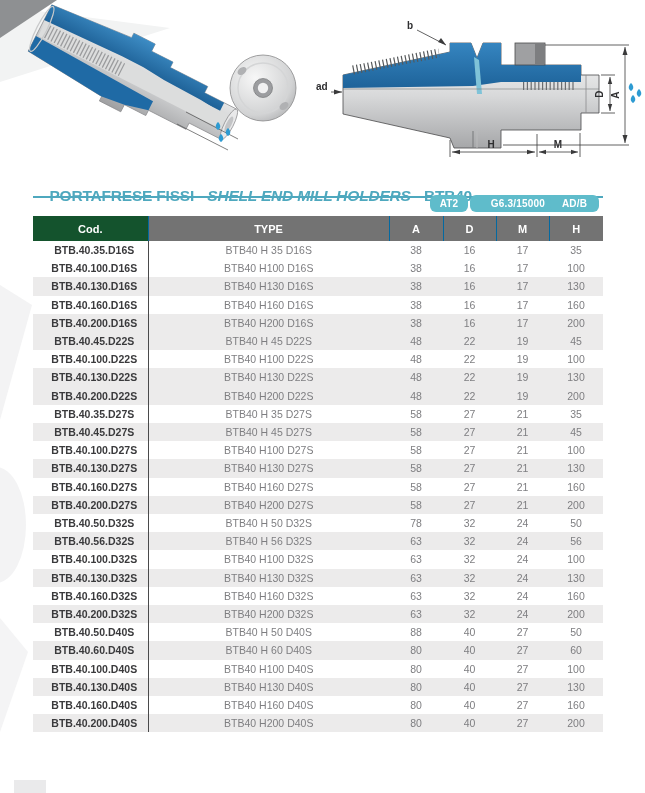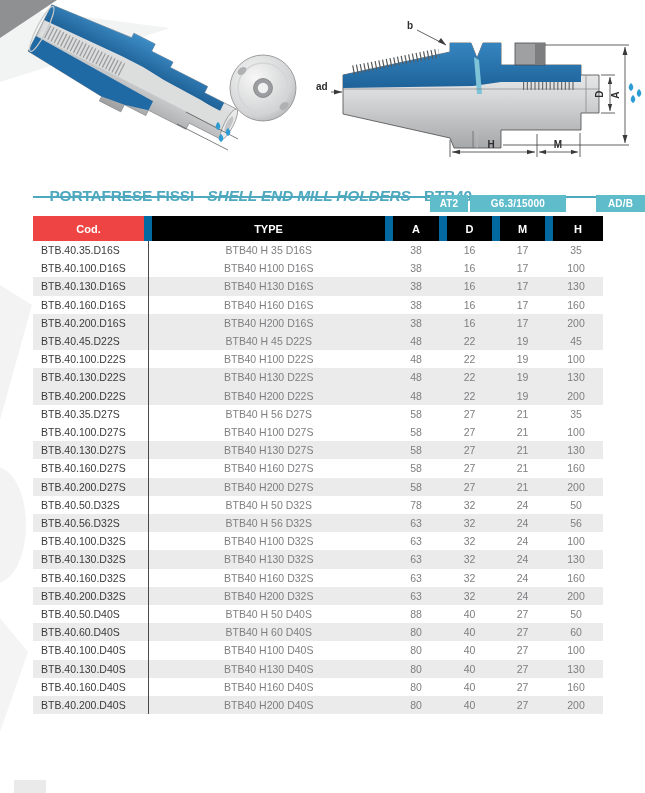--- a/index.html
+++ b/index.html
@@ -5,29 +5,29 @@
   html,body{margin:0;padding:0;background:#fff;font-family:"Liberation Sans",sans-serif;}
   .page{position:relative;width:645px;height:793px;background:#ffffff;overflow:hidden;}
   .bg-svg,.illu{position:absolute;}
   .bg-svg{left:0;top:0;}
   .illu-left{left:0;top:0;}
   .illu-right{left:313px;top:0;}
   .page-title{position:absolute;left:33px;top:169px;width:600px;font-size:15.5px;font-weight:bold;letter-spacing:-0.2px;color:#4EA8BE;white-space:pre;}
   .page-title .it{font-style:normal;}
   .page-title .en{font-style:italic;}
   .title-rule{position:absolute;left:33px;top:196px;width:570px;height:2px;background:#4EA8BE;}
-  .badge{position:absolute;top:195px;height:17px;line-height:17px;border-radius:0;background:#5FBCCB;color:#fff;font-size:10px;font-weight:bold;text-align:center;letter-spacing:0.2px;}
+  .badge{position:absolute;top:195px;height:17px;line-height:17px;border-radius:6px;background:#5FBCCB;color:#fff;font-size:10px;font-weight:bold;text-align:center;letter-spacing:0.2px;}
   .badge.b0{left:430px;width:38px;}
   .badge.b1{left:470px;width:96px;}
-  .badge.b2{left:596px;width:49px;}
+  .badge.b2{left:550px;width:49px;}
   table.specs{position:absolute;left:33px;top:216px;width:570px;border-collapse:collapse;table-layout:fixed;font-size:10.5px;}
-  table.specs th{height:25px;padding:0;color:#fff;font-weight:bold;font-size:11px;background:#000000;border-left:8px solid #0369a1;}
-  table.specs th:first-child{background:#ef4444;border-left:none;}
+  table.specs th{height:25px;padding:0;color:#fff;font-weight:bold;font-size:11px;background:#737373;border-left:1px solid #0369a1;}
+  table.specs th:first-child{background:#14532d;border-left:none;}
   table.specs td{height:18.2px;padding:0;text-align:center;color:#7E7E81;line-height:18.2px;white-space:nowrap;overflow:hidden;}
-  table.specs td:first-child{text-align:left;padding-left:8px;font-weight:normal;color:#3A3A3C;border-right:1px solid #4a4a4b;}
+  table.specs td:first-child{text-align:center;padding-left:8px;font-weight:bold;color:#3A3A3C;border-right:1px solid #4a4a4b;}
   table.specs tr.alt td{background:#ECEBEB;}
   .c-cod{width:115px;} .c-type{width:241px;} .c-a{width:54px;} .c-d{width:53px;} .c-m{width:53px;} .c-h{width:54px;}
 </style>
 </head>
 <body>
 
 <div class="page">
 
   <svg class="bg-svg" width="645" height="793" viewBox="0 0 645 793">
     <polygon points="0,6 170,28 0,82" fill="#f2f3f3"></polygon>
@@ -243,25 +243,33 @@
         <tr class="alt">
           <td>BTB.40.200.D22S</td>
           <td>BTB40 H200 D22S</td>
           <td>48</td>
           <td>22</td>
           <td>19</td>
           <td>200</td>
         </tr>
         <tr>
           <td>BTB.40.35.D27S</td>
-          <td>BTB40 H 56 D27S</td>
+          <td>BTB40 H 35 D27S</td>
           <td>58</td>
           <td>27</td>
           <td>21</td>
           <td>35</td>
+        </tr>
+        <tr class="alt">
+          <td>BTB.40.45.D27S</td>
+          <td>BTB40 H 45 D27S</td>
+          <td>58</td>
+          <td>27</td>
+          <td>21</td>
+          <td>45</td>
         </tr>
         <tr>
           <td>BTB.40.100.D27S</td>
           <td>BTB40 H100 D27S</td>
           <td>58</td>
           <td>27</td>
           <td>21</td>
           <td>100</td>
         </tr>
         <tr class="alt">

